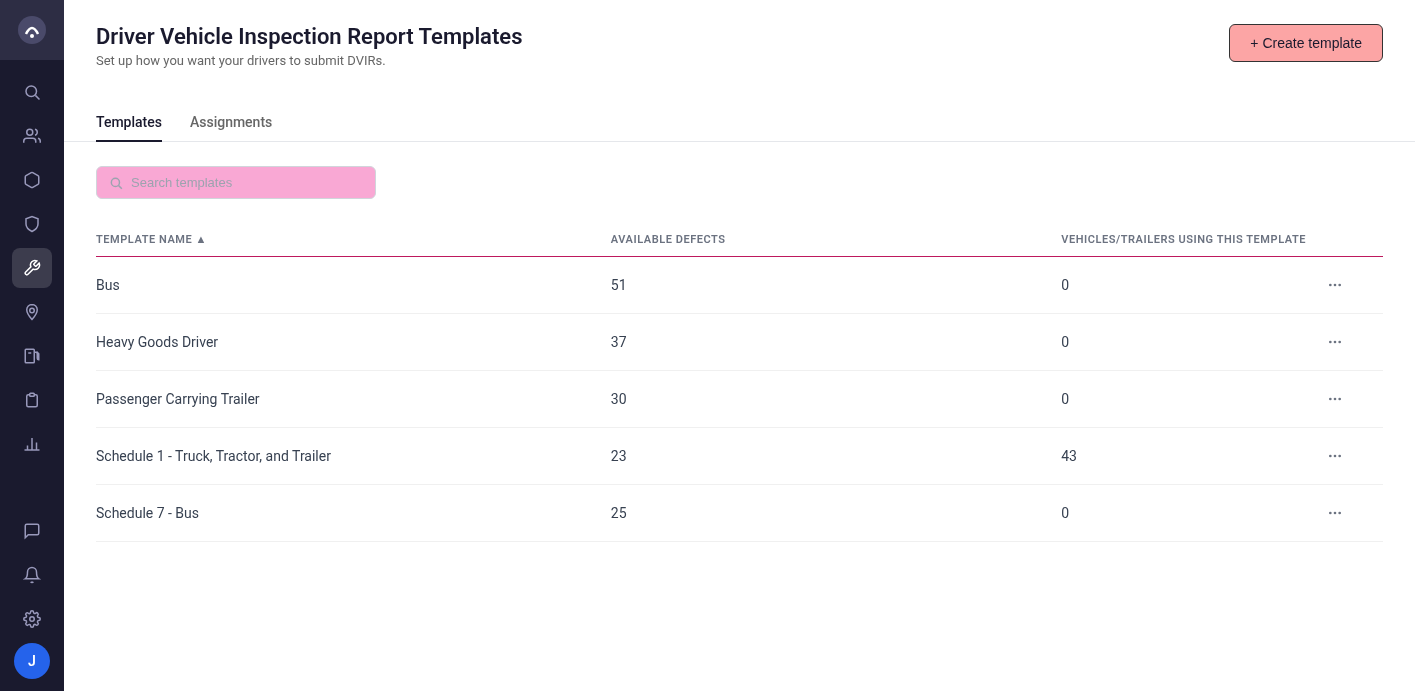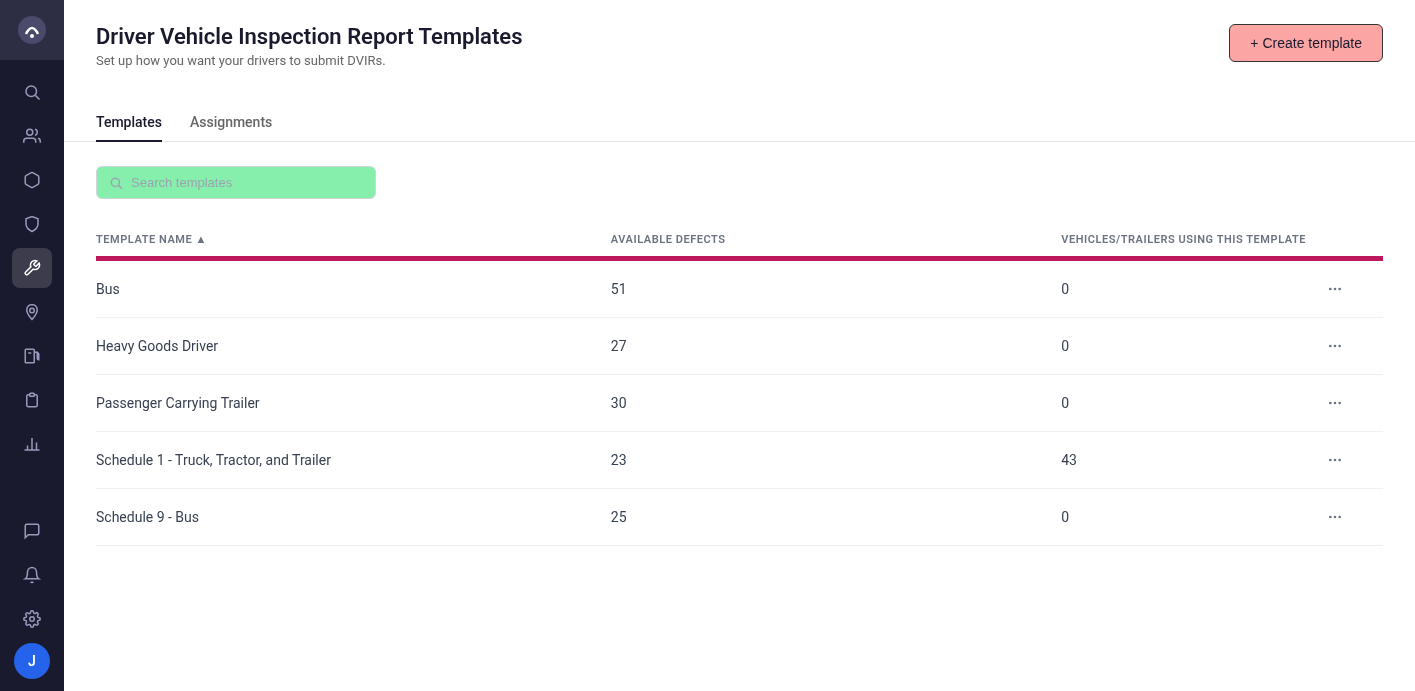--- a/index.html
+++ b/index.html
@@ -142,21 +142,21 @@
 
     
     .search-container {
       display: flex;
       align-items: center;
       gap: 8px;
       border: 1px solid #d1d5db;
       border-radius: 6px;
       padding: 8px 12px;
       width: 280px;
-      background: #86efac;
+      background: #f9a8d4;
       margin-bottom: 24px;
     }
     .search-container input {
       border: none;
       background: transparent;
       outline: none;
       font-size: 13px;
       color: #374151;
       width: 100%;
     }
@@ -165,21 +165,21 @@
       color: #9ca3af;
       flex-shrink: 0;
     }
 
     
     .table {
       width: 100%;
       border-collapse: collapse;
     }
     .table thead tr {
-      border-bottom: 5px solid #be185d;
+      border-bottom: 1px solid #be185d;
       margin-left: 38px;
     }
     .table thead th {
       text-align: left;
       font-size: 11px;
       font-weight: 600;
       color: #6b7280;
       letter-spacing: 0.05em;
       text-transform: uppercase;
       padding: 10px 0;
@@ -344,21 +344,21 @@
         <svg width="16" height="16" viewBox="0 0 24 24" fill="currentColor">
           <circle cx="5" cy="12" r="2"></circle>
                   <circle cx="12" cy="12" r="2"></circle>
                   <circle cx="19" cy="12" r="2"></circle>
         </svg>
       </button>
     </td>
   </tr>
           <tr>
     <td>Heavy Goods Driver</td>
-    <td>27</td>
+    <td>37</td>
     <td>0</td>
     <td class="actions-cell">
       <button class="more-btn">
         <svg width="16" height="16" viewBox="0 0 24 24" fill="currentColor">
           <circle cx="5" cy="12" r="2"></circle>
                   <circle cx="12" cy="12" r="2"></circle>
                   <circle cx="19" cy="12" r="2"></circle>
         </svg>
       </button>
     </td>
@@ -385,21 +385,21 @@
       <button class="more-btn">
         <svg width="16" height="16" viewBox="0 0 24 24" fill="currentColor">
           <circle cx="5" cy="12" r="2"></circle>
                   <circle cx="12" cy="12" r="2"></circle>
                   <circle cx="19" cy="12" r="2"></circle>
         </svg>
       </button>
     </td>
   </tr>
           <tr>
-    <td>Schedule 9 - Bus</td>
+    <td>Schedule 7 - Bus</td>
     <td>25</td>
     <td>0</td>
     <td class="actions-cell">
       <button class="more-btn">
         <svg width="16" height="16" viewBox="0 0 24 24" fill="currentColor">
           <circle cx="5" cy="12" r="2"></circle>
                   <circle cx="12" cy="12" r="2"></circle>
                   <circle cx="19" cy="12" r="2"></circle>
         </svg>
       </button>

